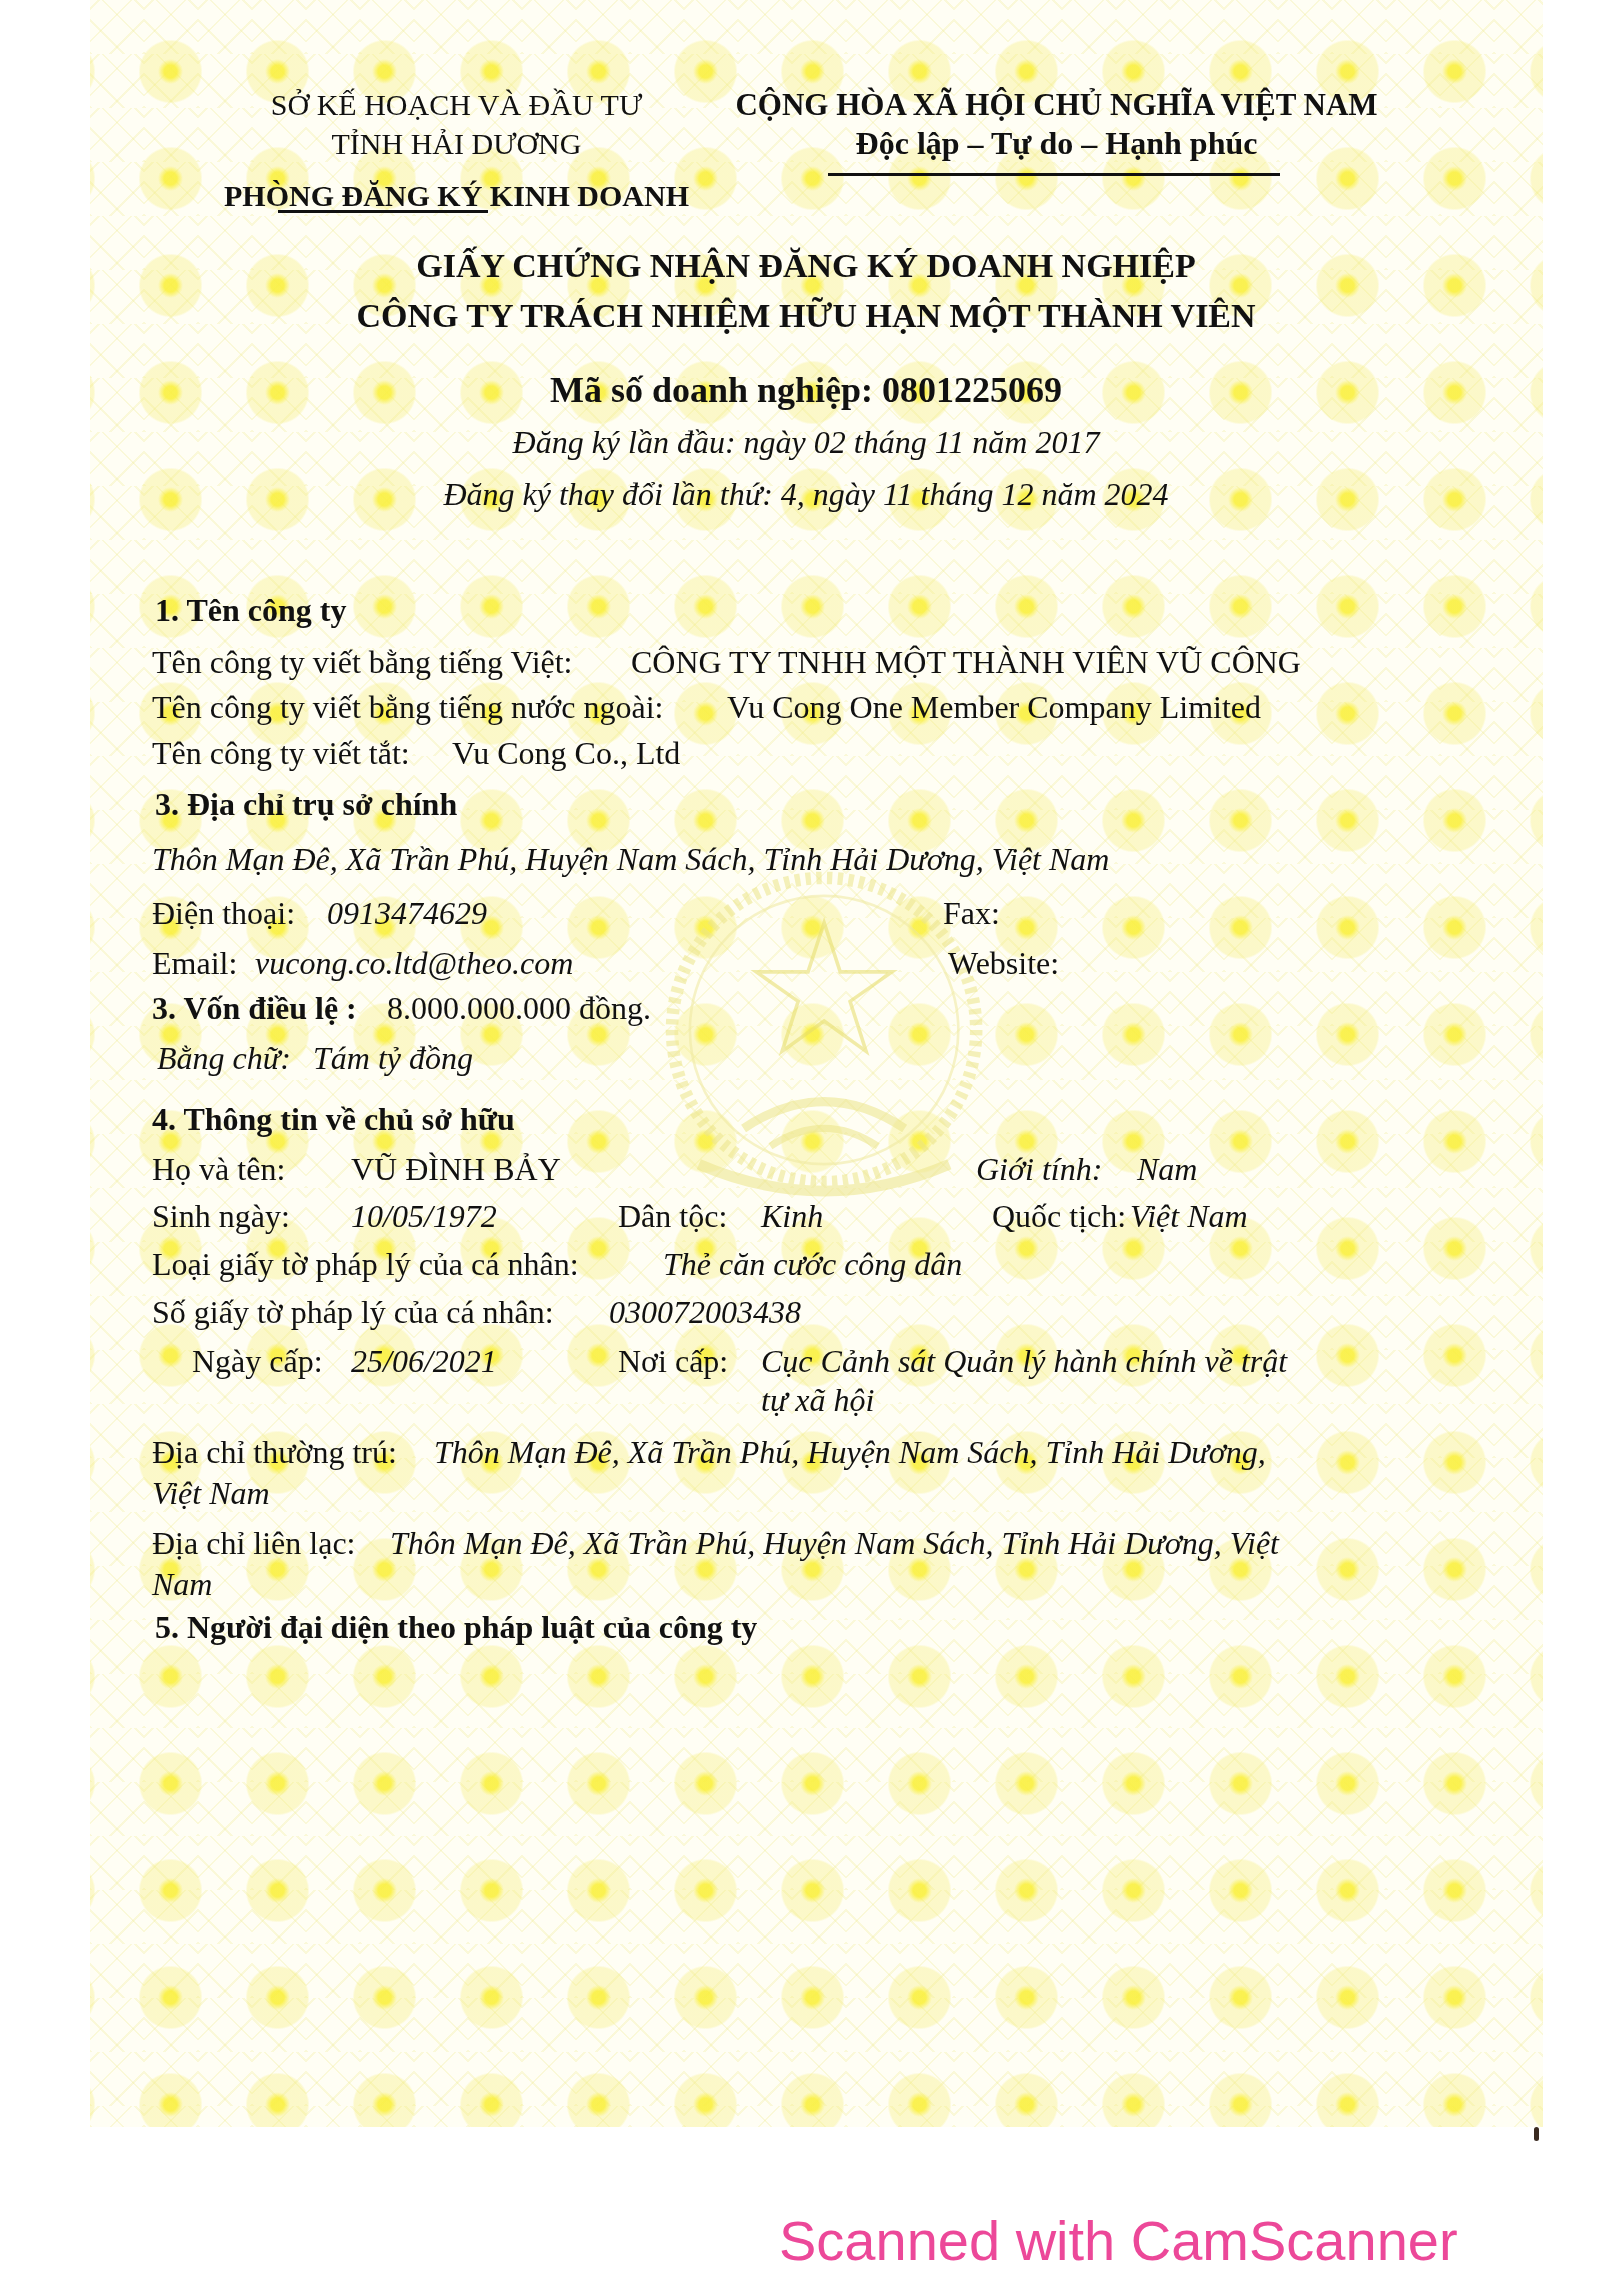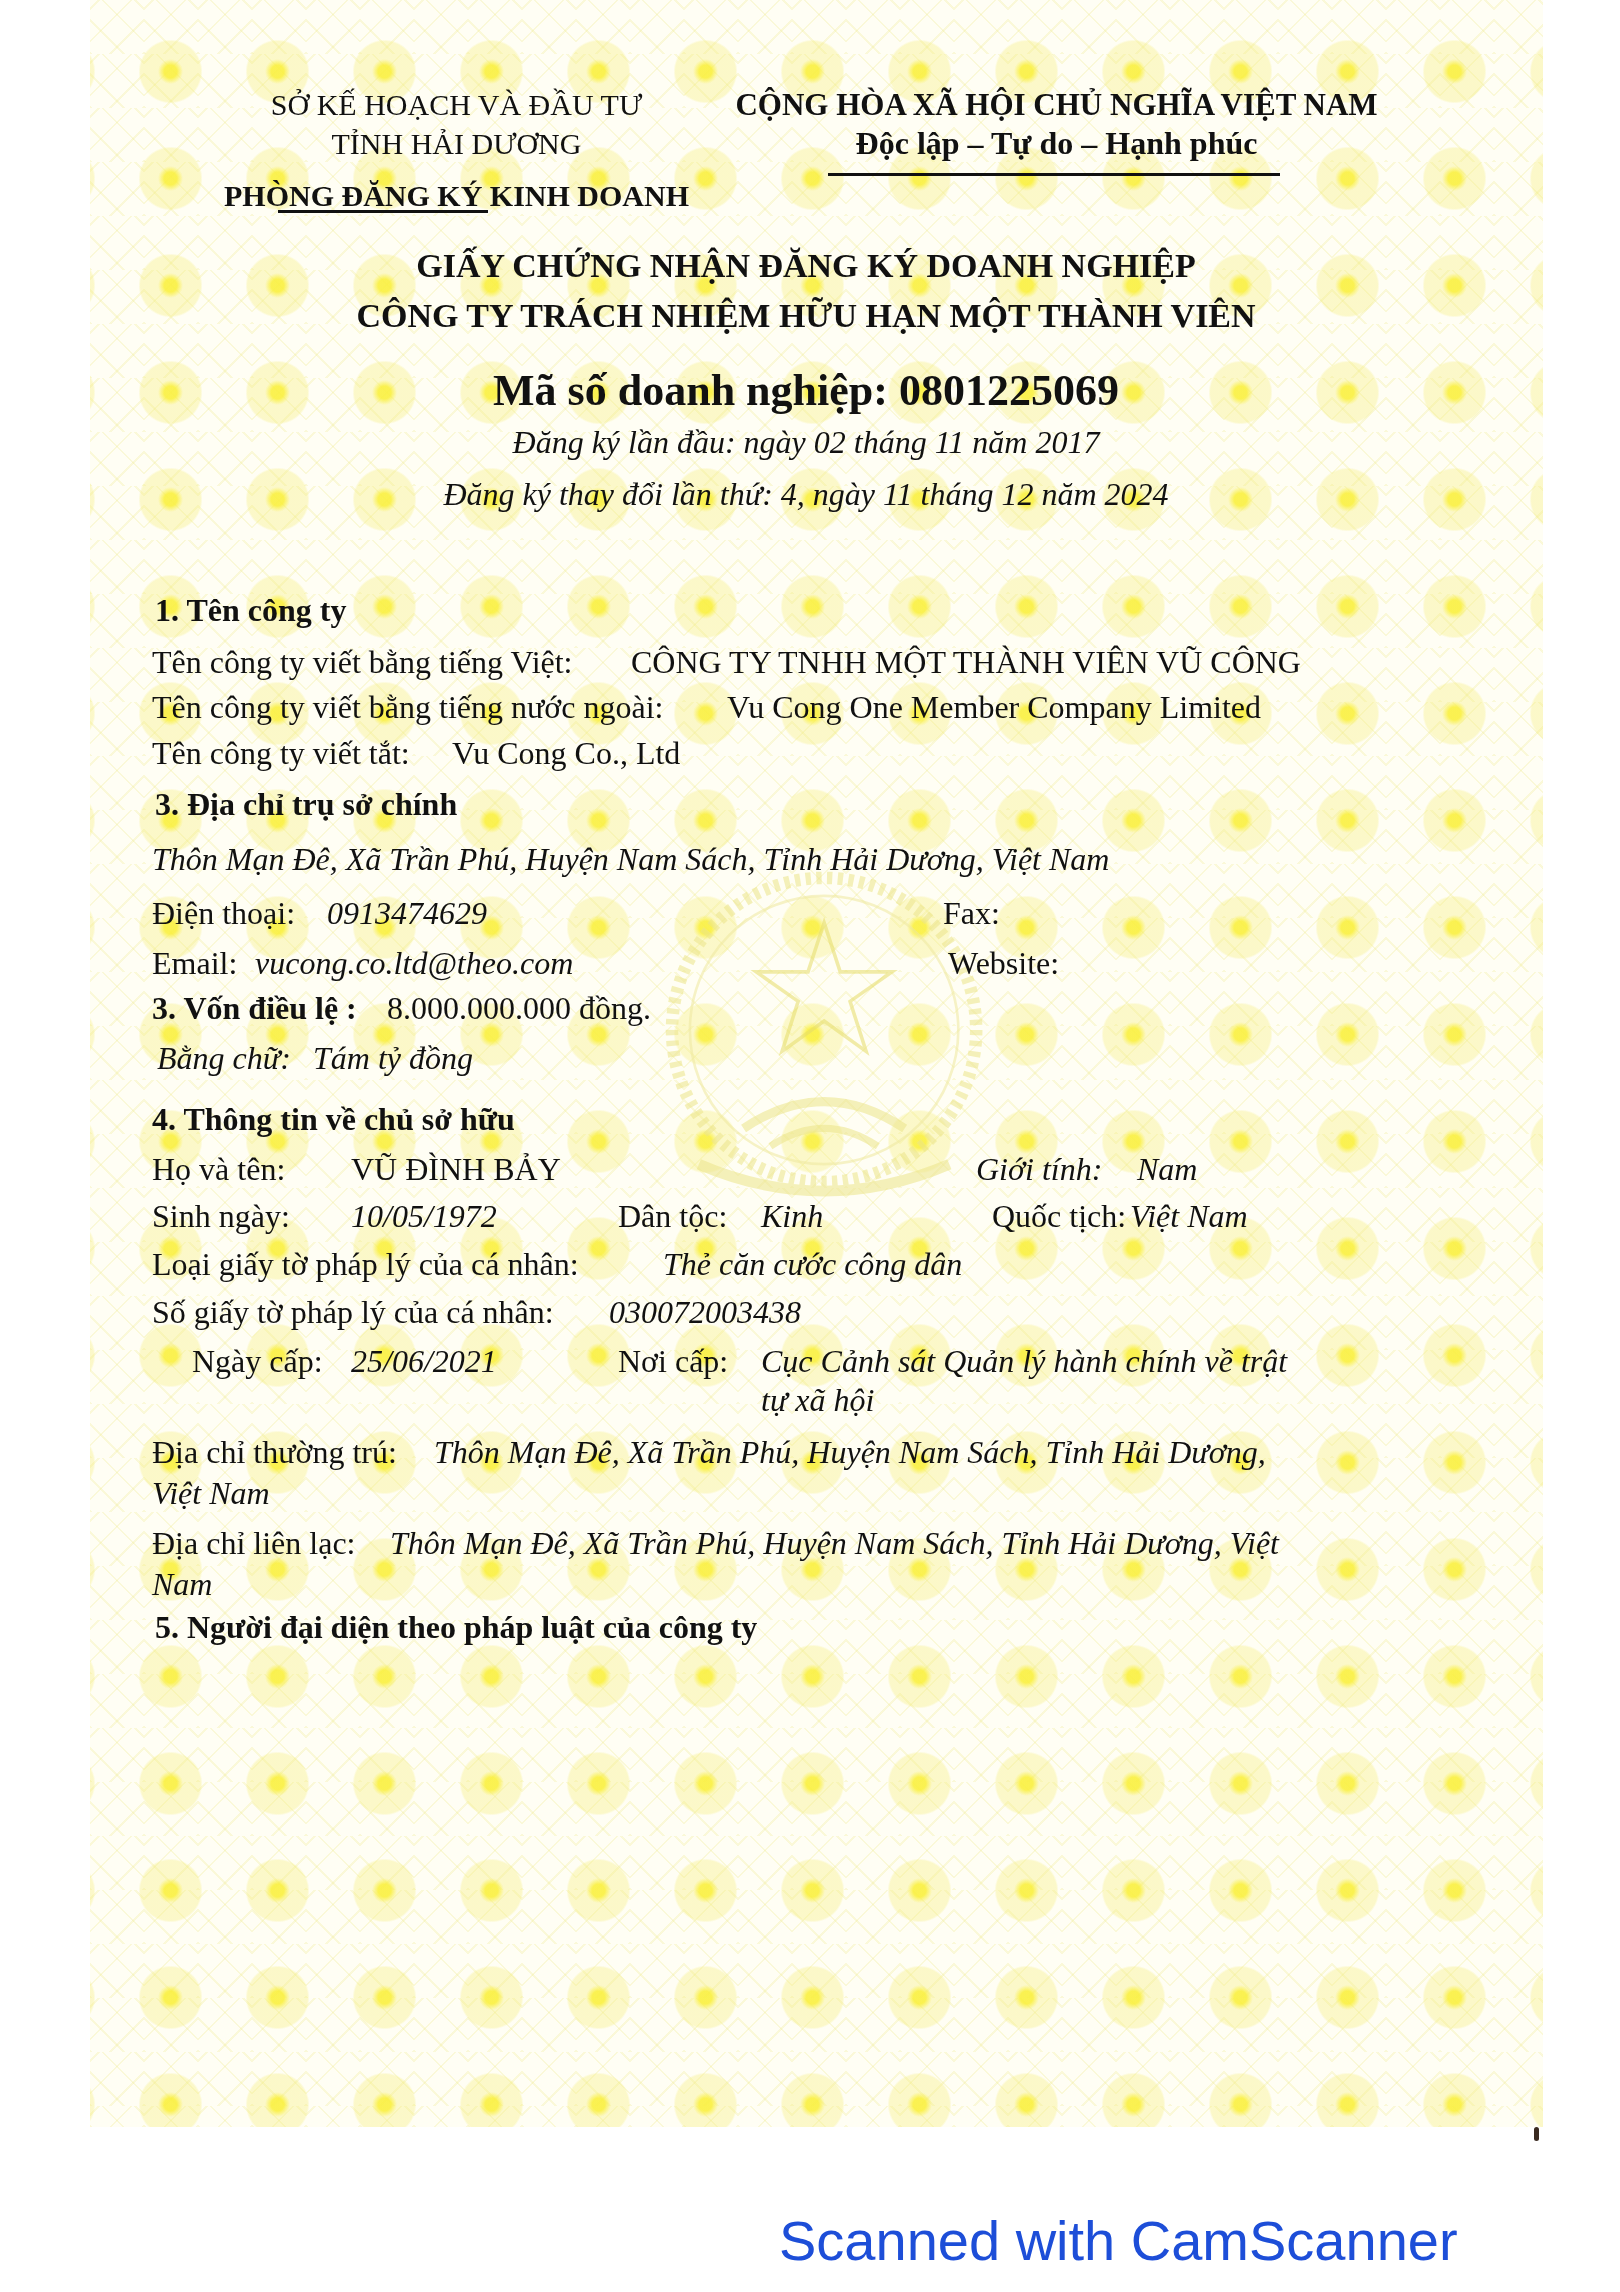--- a/index.html
+++ b/index.html
@@ -25,21 +25,21 @@
       pointer-events: none; opacity: 0.55;
     }
     .txt { position: absolute; white-space: nowrap; font-size: 32px; line-height: 39px; }
     .b { font-weight: bold; }
     .i { font-style: italic; }
     .c { text-align: center; }
     .rule { position: absolute; height: 2.7px; background: #111; }
     .footer {
       position: absolute; left: 779px; top: 2208px;
       font-family: "Liberation Sans", "DejaVu Sans", sans-serif;
-      font-size: 56px; color: #1d4ed8; white-space: nowrap; letter-spacing: 0px;
+      font-size: 56px; color: #ec4899; white-space: nowrap; letter-spacing: 0px;
     }
     .corner-mark { position: absolute; left: 1534px; top: 2127px; width: 5.4px; height: 14.3px; background: #3a2a20; border-radius: 2.7px; }
   </style>
 </head>
 <body>
 
 <div class="sheet"></div>
 
 <svg class="emblem" viewBox="0 0 440 380">
   <circle cx="200" cy="190" r="170" fill="none" stroke="#ece58a" stroke-width="14" stroke-dasharray="6 6"></circle>
@@ -54,21 +54,21 @@
 <div class="txt c" style="left:179px; top:124px; width:555px; font-size:30px;">TỈNH HẢI DƯƠNG</div>
 <div class="txt c b" style="left:152px; top:164px; width:609px; font-size:30px;margin-top:12px;">PHÒNG ĐĂNG KÝ KINH DOANH</div>
 <div class="rule" style="left:278px; top:210px; width:210px;"></div>
 
 <div class="txt c b" style="left:725px; top:85px; width:663px; font-size:31px;">CỘNG HÒA XÃ HỘI CHỦ NGHĨA VIỆT NAM</div>
 <div class="txt c b" style="left:725px; top:124px; width:663px; font-size:32px;">Độc lập – Tự do – Hạnh phúc</div>
 <div class="rule" style="left:828px; top:173px; width:452px;"></div>
 
 <div class="txt c b" style="left:179px; top:246px; width:1254px; font-size:34px;">GIẤY CHỨNG NHẬN ĐĂNG KÝ DOANH NGHIỆP</div>
 <div class="txt c b" style="left:179px; top:296px; width:1254px; font-size:34px;">CÔNG TY TRÁCH NHIỆM HỮU HẠN MỘT THÀNH VIÊN</div>
-<div class="txt c b" style="left:179px; top:371px; width:1254px; font-size:44px;">Mã số doanh nghiệp: 0801225069</div>
+<div class="txt c b" style="left:179px; top:371px; width:1254px; font-size:36px;">Mã số doanh nghiệp: 0801225069</div>
 <div class="txt c i" style="left:179px; top:423px; width:1254px; font-size:32px;">Đăng ký lần đầu: ngày 02 tháng 11 năm 2017</div>
 <div class="txt c i" style="left:179px; top:475px; width:1254px; font-size:32px;">Đăng ký thay đổi lần thứ: 4, ngày 11 tháng 12 năm 2024</div>
 
 <div class="txt b" style="left:155px; top:591px;">1. Tên công ty</div>
 <div class="txt" style="left:152px; top:643px;text-align:right;">Tên công ty viết bằng tiếng Việt:</div>
 <div class="txt" style="left:631px; top:643px;">CÔNG TY TNHH MỘT THÀNH VIÊN VŨ CÔNG</div>
 <div class="txt" style="left:152px; top:688px;">Tên công ty viết bằng tiếng nước ngoài:</div>
 <div class="txt" style="left:727px; top:688px;">Vu Cong One Member Company Limited</div>
 <div class="txt" style="left:152px; top:734px;">Tên công ty viết tắt:</div>
 <div class="txt" style="left:452px; top:734px;">Vu Cong Co., Ltd</div>

